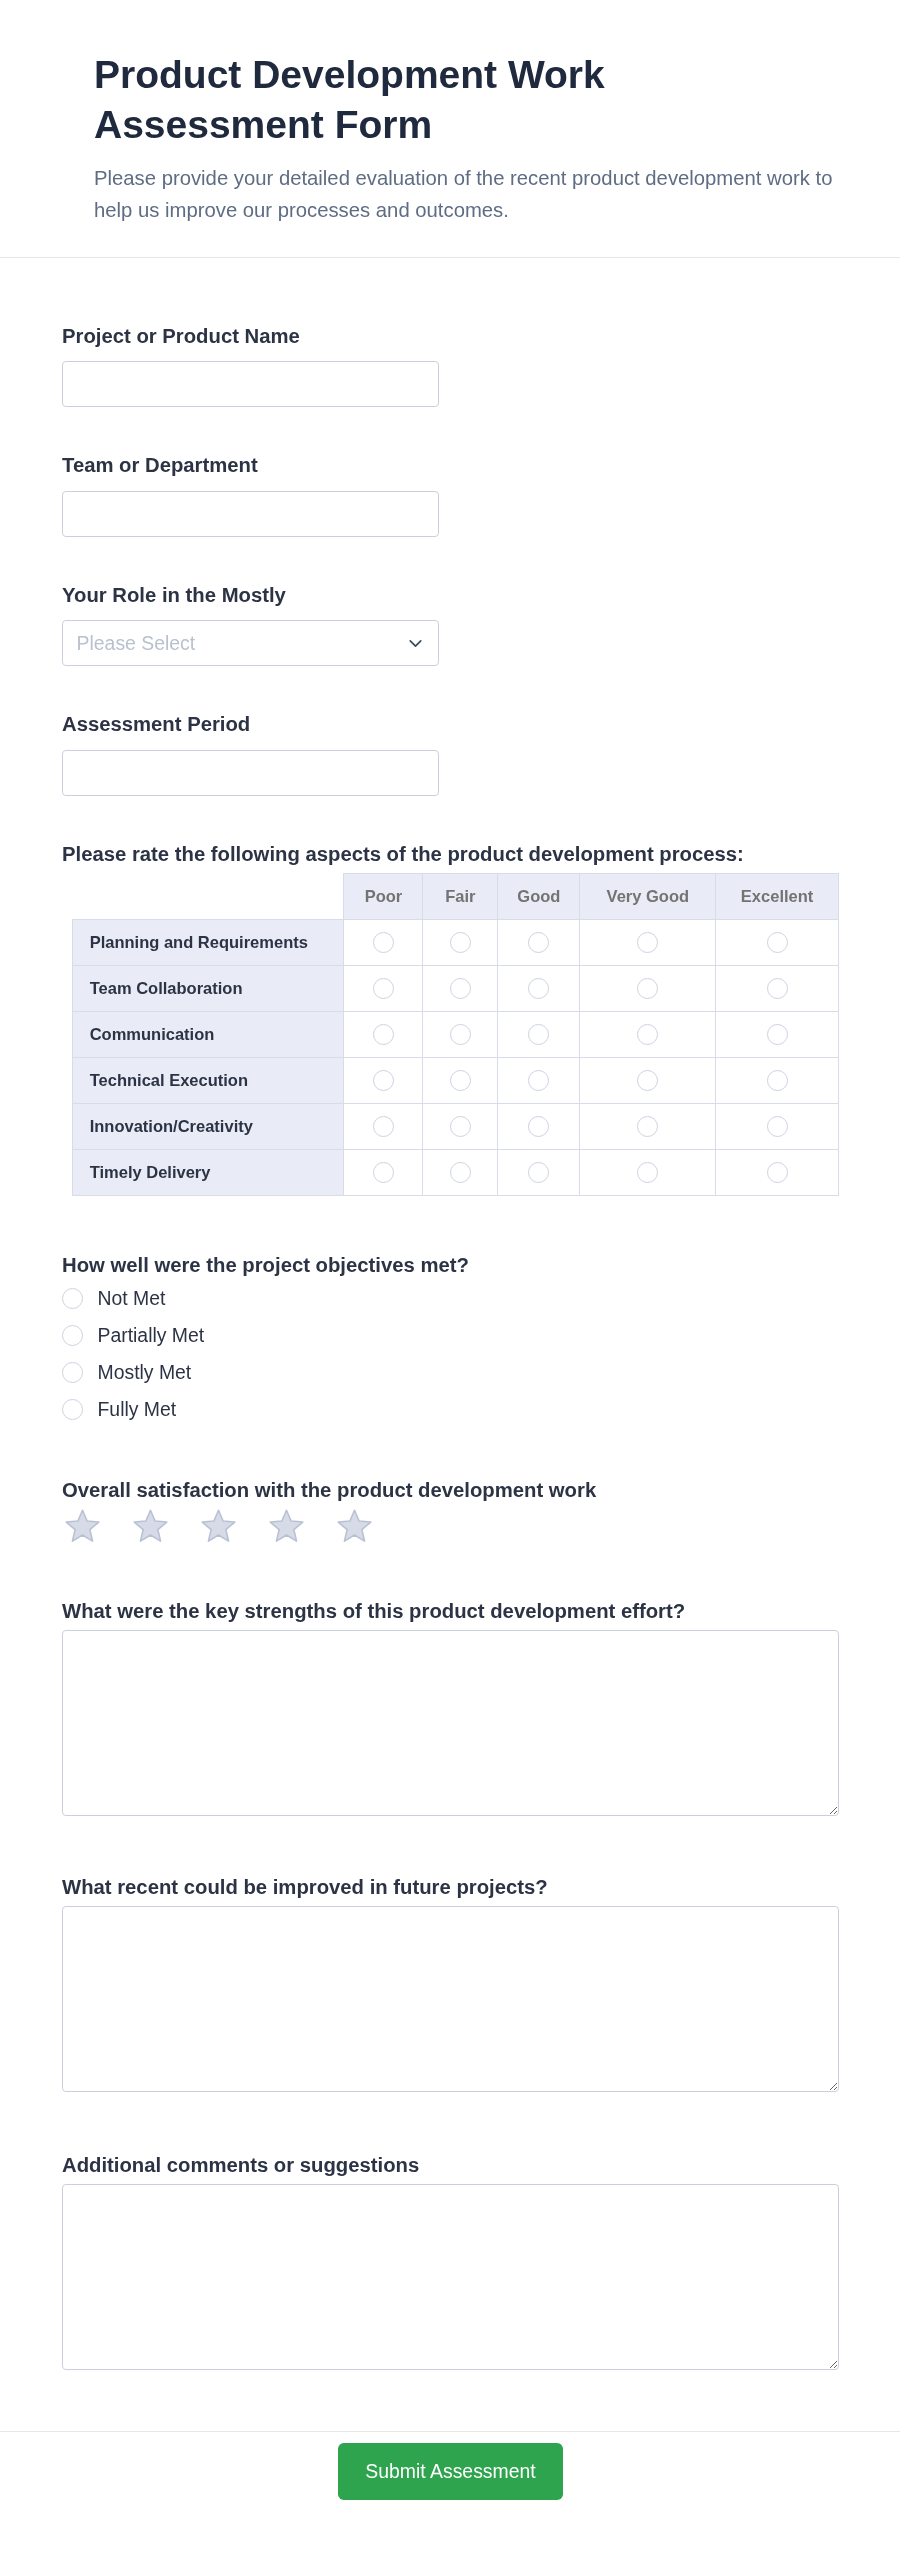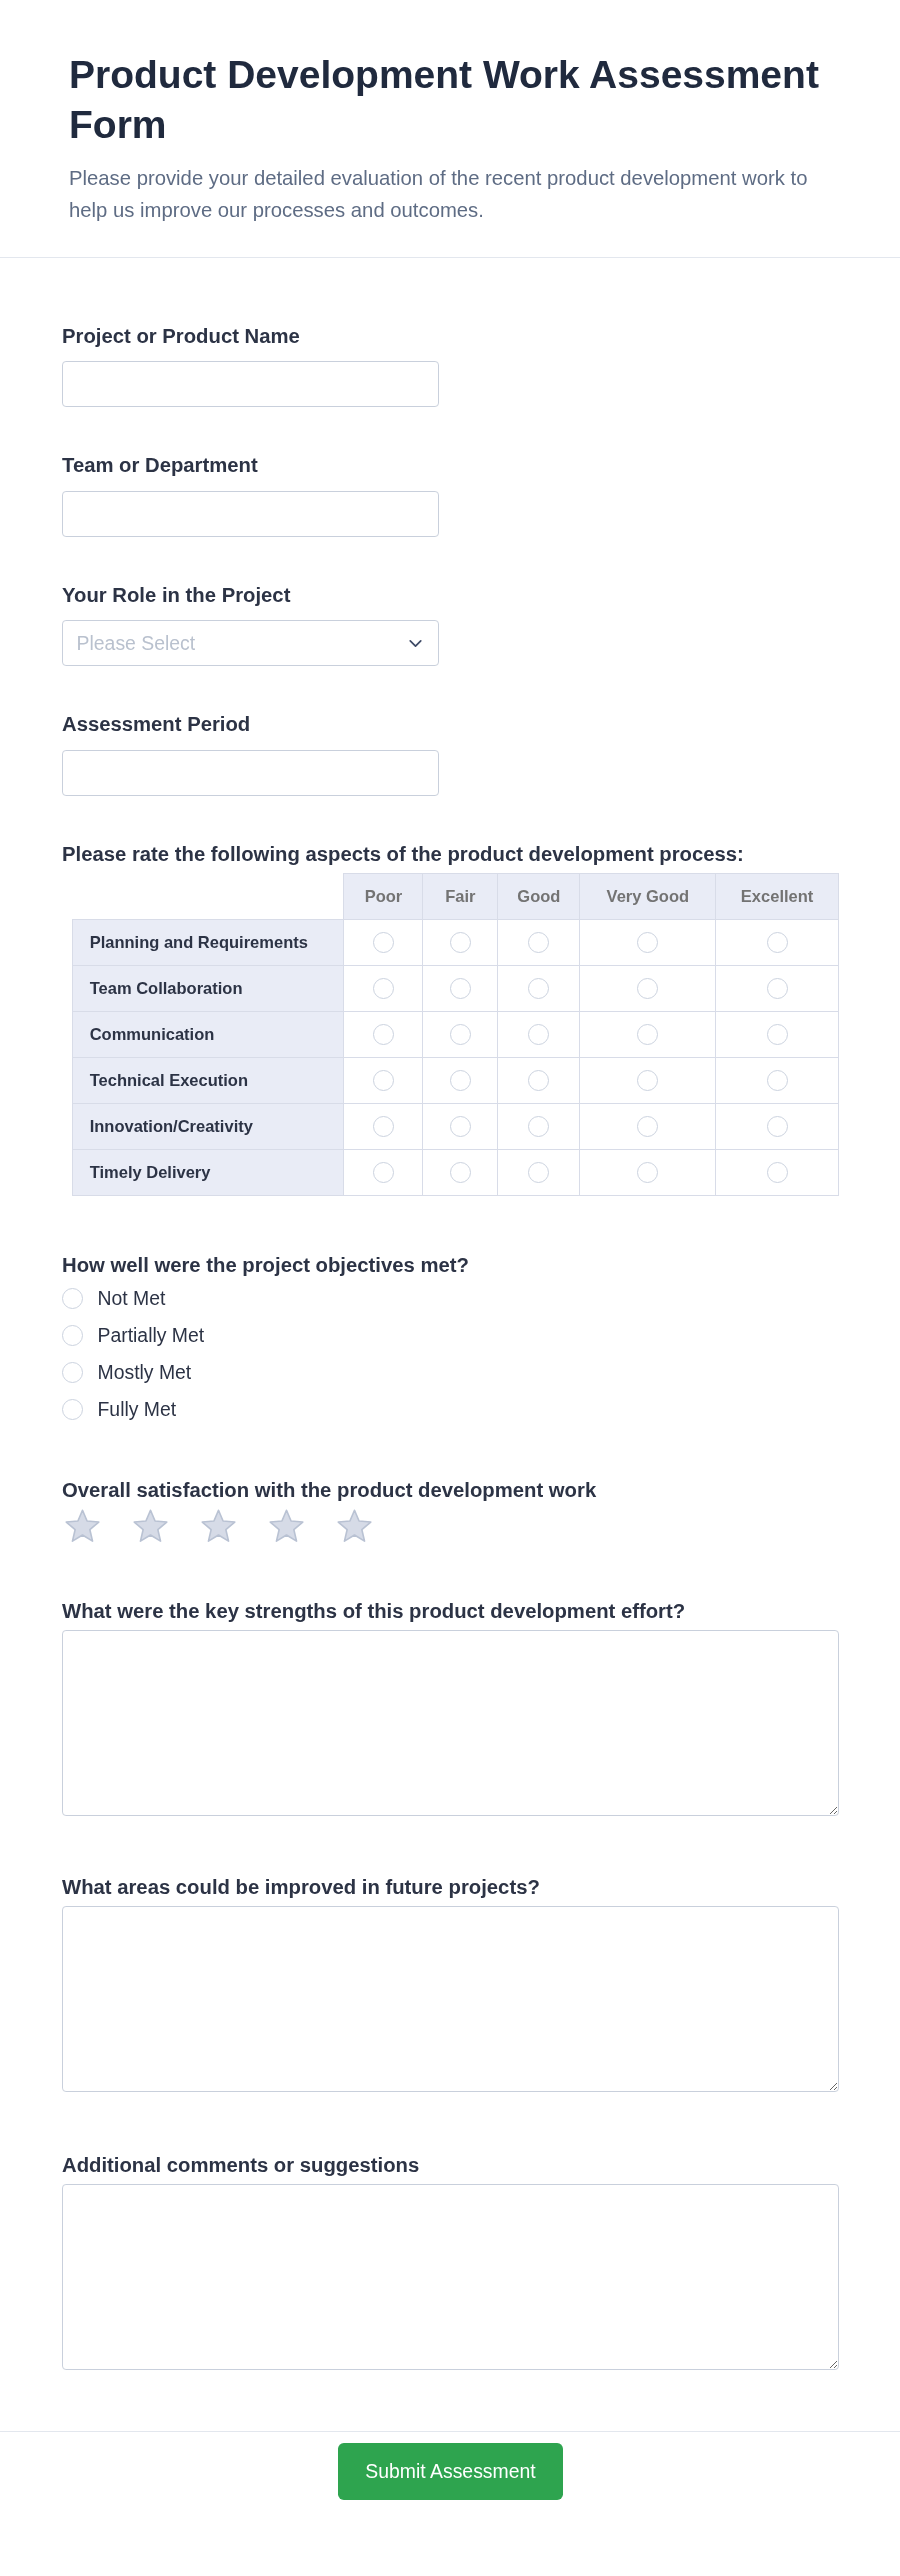--- a/index.html
+++ b/index.html
@@ -5,21 +5,21 @@
   * { box-sizing: border-box; margin: 0; padding: 0; }
   html, body { background: #ffffff; }
   body {
     width: 901px;
     font-family: "Liberation Sans", "DejaVu Sans", sans-serif;
     color: #2c3345;
   }
   .page { width: 901px; min-height: 2576px; background: #fff; }
 
   
-  .form-header { padding: 50px 62px 31px 69px; }
+  .form-header { padding: 50px 62px 31px 94px; }
   .form-title {
     font-size: 39px; line-height: 50px; font-weight: 700;
     color: #202a3e; max-width: 794px;
   }
   .form-subtitle {
     margin-top: 11.6px; font-size: 20.3px; line-height: 32px;
     color: #5e6c84; max-width: 775px;
   }
   hr.divider { border: none; border-top: 1px solid #e3e7ee; width: 100%; }
 
@@ -129,21 +129,21 @@
       <label class="field-label">Project or Product Name</label>
       <input class="text-input" type="text" value="" style="">
     </div>
 
     <div class="field">
       <label class="field-label">Team or Department</label>
       <input class="text-input" type="text" value="" style="">
     </div>
 
     <div class="field">
-      <label class="field-label">Your Role in the Project</label>
+      <label class="field-label">Your Role in the Mostly</label>
       <div class="select-box">
         <span class="select-placeholder">Please Select</span>
         <svg class="chevron" viewBox="0 0 24 24" fill="none" stroke="#3e4a66" stroke-width="2" stroke-linecap="round" stroke-linejoin="round">
             <polyline points="6 9 12 15 18 9"></polyline>
           </svg>
       </div>
     </div>
 
     <div class="field">
       <label class="field-label">Assessment Period</label>
@@ -274,21 +274,21 @@
           </span>
       </div>
     </section>
 
     <div class="ta-field">
       <label class="field-label">What were the key strengths of this product development effort?</label>
       <textarea class="long-answer" style=""></textarea>
     </div>
 
     <div class="ta-field gap61">
-      <label class="field-label">What areas could be improved in future projects?</label>
+      <label class="field-label">What recent could be improved in future projects?</label>
       <textarea class="long-answer" style=""></textarea>
     </div>
 
     <div class="ta-field gap63">
       <label class="field-label">Additional comments or suggestions</label>
       <textarea class="long-answer" style=""></textarea>
     </div>
 
   </main>
 

